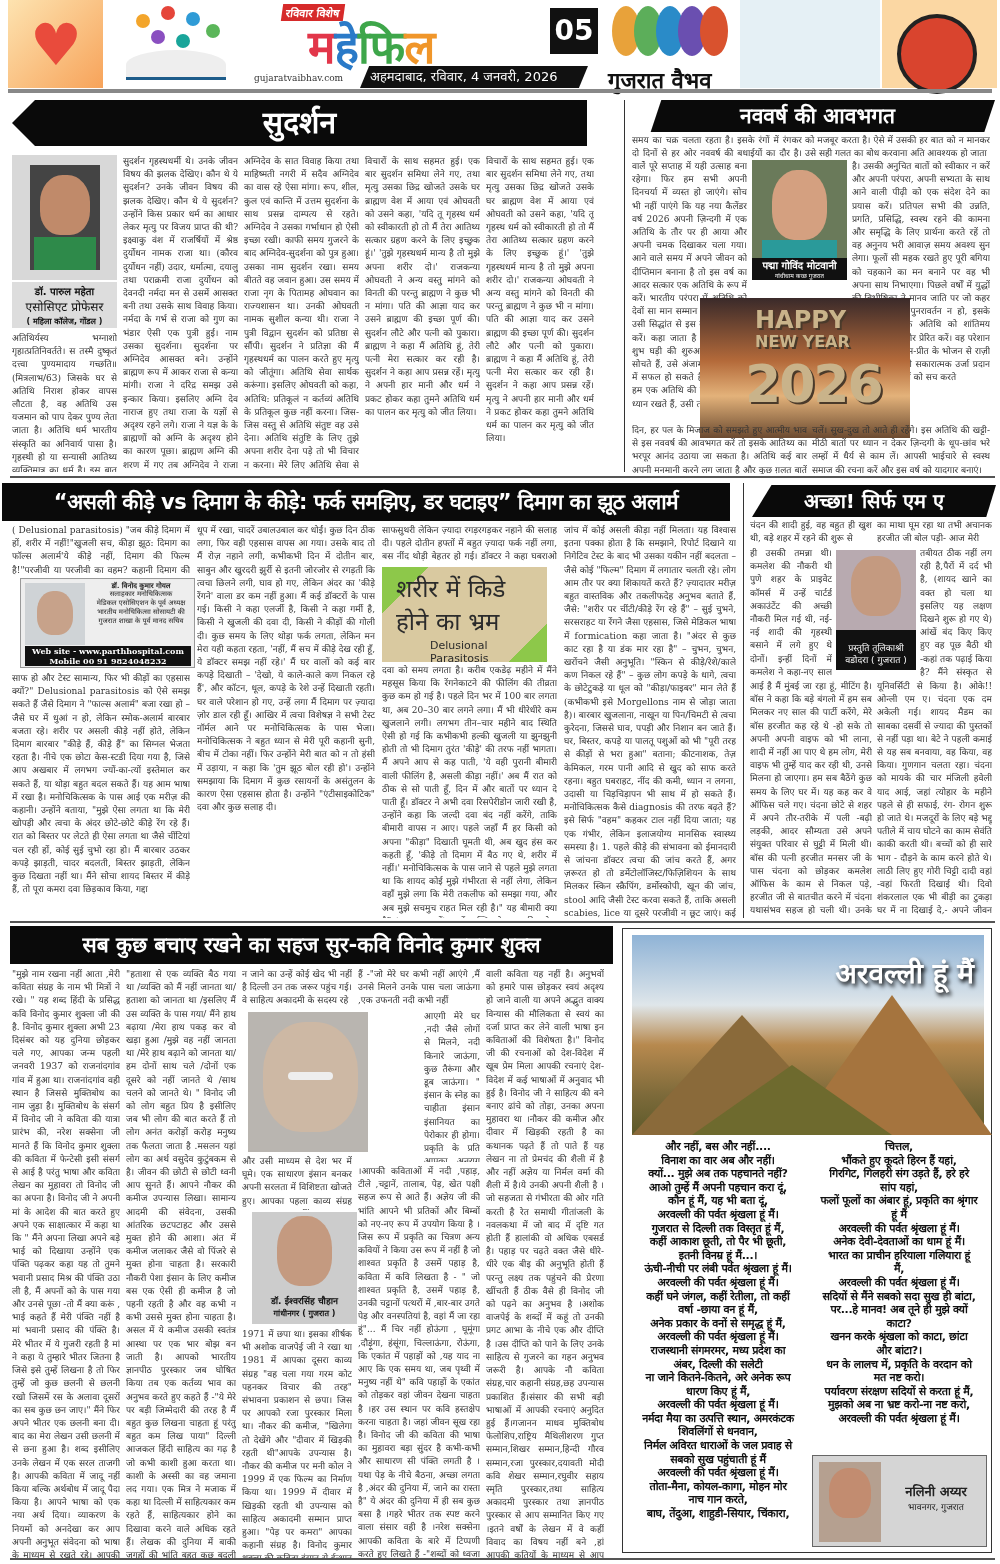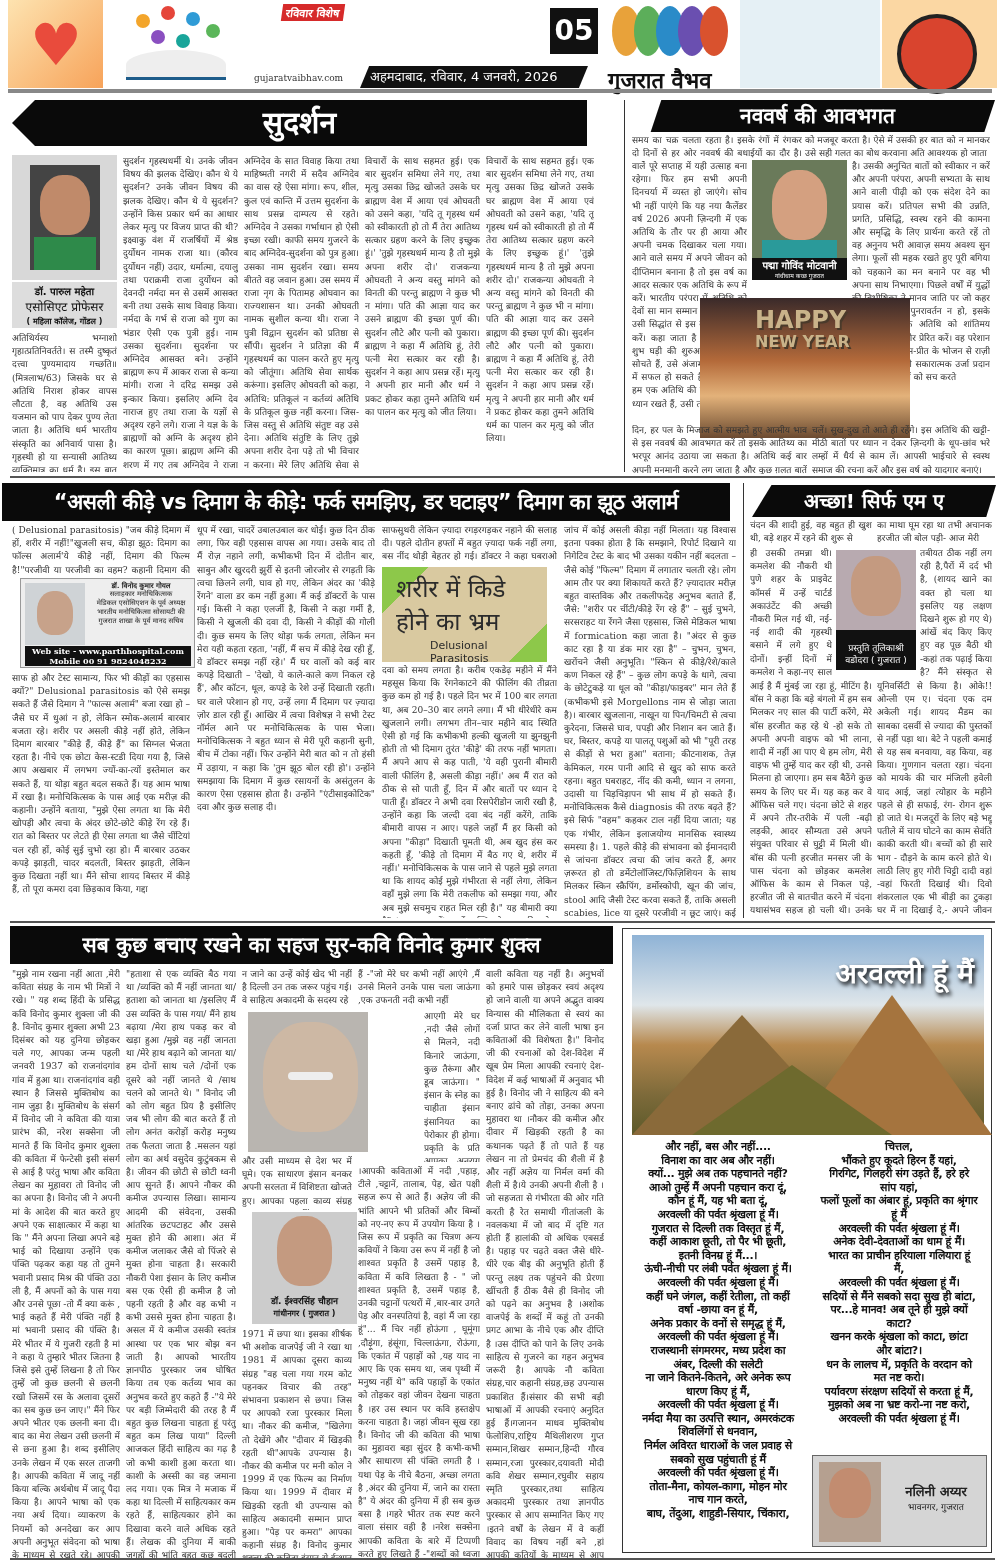--- a/index.html
+++ b/index.html
@@ -66,20 +66,21 @@
   <div class="abs mimg m2">
     <span class="dot" style="left:30px;top:14px;background:#f3a52b"></span>
     <span class="dot" style="left:55px;top:6px;background:#e5453a"></span>
     <span class="dot" style="left:80px;top:12px;background:#2f9bd6"></span>
     <span class="dot" style="left:100px;top:24px;background:#5bb65a"></span>
     <span class="dot" style="left:45px;top:30px;background:#8a4fc0"></span>
     <span class="dot" style="left:70px;top:34px;background:#19a59a"></span>
     <div class="book"></div>
   </div>
   <div class="abs logo-kicker">रविवार विशेष</div>
+  <div class="abs logo"><span class="c1">म</span><span class="c2">हे</span><span class="c3">फि</span><span class="c4">ल</span></div>
   <div class="abs pgno">05</div>
   <div class="abs site">gujaratvaibhav.com</div>
   <div class="abs dateline">अहमदाबाद, रविवार, 4 जनवरी, 2026</div>
   <div class="abs m5">
     <span style="background:#e8a23a"></span><span style="background:#5cae5a"></span><span style="background:#2a8bc8"></span><span style="background:#6a4fb0"></span><span style="background:#d9522e"></span>
   </div>
   <div class="abs brand">गुजरात वैभव</div>
   <div class="abs mimg m6"></div>
   <div class="abs mimg m7">
       <div class="chef"></div>
@@ -114,20 +115,21 @@
 </div>
 <div class="abs darkcap" style="left:752px;top:258px;width:95px;height:22px">
   <div style="font-size:10px;font-weight:bold">पद्मा गोविंद मोटवानी</div>
   <div style="font-size:6px">गांधीधाम कच्छ गुजरात</div>
 </div>
 <div class="abs col" style="left:805px;top:134px;width:185px;height:28px">को मजबूर करता है। ऐसे में उसकी हर बात को न मानकर उसे सही गलत का बोध करवाना अति आवश्यक हो जाता</div>
 <div class="abs col" style="left:852px;top:160px;width:138px;height:262px">है। उसकी अनुचित बातों को स्वीकार न करें और अपनी परंपरा, अपनी सभ्यता के साथ आने वाली पीढ़ी को एक संदेश देने का प्रयास करें। प्रतिपल सभी की उन्नति, प्रगति, प्रसिद्धि, स्वस्थ रहने की कामना और समृद्धि के लिए प्रार्थना करते रहें तो वह अनुनय भरी आवाज़ समय अवश्य सुन लेगा। फूलों सी महक रखते हुए पूरी बगिया को चहकाने का मन बनाने पर वह भी अपना साथ निभाएगा। पिछले वर्षों में युद्धों की विभीषिका ने मानव जाति पर जो कहर ढाया है, उसका पुनरावर्तन न हो, इसके लिए इस वर्ष के अतिथि को शांतिमय जीवन जीने की ओर प्रेरित करें। वह परेशान भी करे तो उसे प्रेम-प्रीत के भोजन से राज़ी कर दें। उसे अपनी सकारात्मक उर्जा प्रदान करके अपने सपनों को सच करते</div>
 <div class="abs ny" style="left:700px;top:298px;width:210px;height:140px">
   <div class="t" style="left:55px;top:8px;font-size:24px">HAPPY</div>
   <div class="t" style="left:55px;top:34px;font-size:16px">NEW YEAR</div>
+  <div class="t" style="left:45px;top:56px;font-size:52px;letter-spacing:-2px">2026</div>
 </div>
 <div class="abs col" style="left:632px;top:424px;width:175px;height:50px">दिन, हर पल के मिजाज को समझते हुए आत्मीय भाव से इस नववर्ष की आवभगत करें तो इसके आतिथ्य का भरपूर आनंद उठाया जा सकता है। अतिथि कई बार अपनी मनमानी करने लग जाता है और कुछ ग़लत बातें करवाने</div>
 <div class="abs col" style="left:812px;top:424px;width:178px;height:50px">चलें। सुख-दुख तो आते ही रहेंगे। इस अतिथि की खट्टी-मीठी बातों पर ध्यान न देकर ज़िन्दगी के धूप-छांव भरे लम्हों में धैर्य से काम लें। आपसी भाईचारे से स्वस्थ समाज की रचना करें और इस वर्ष को यादगार बनाएं।</div>
 <div class="abs hr" style="left:10px;top:476px;width:985px"></div>
 
 <div class="abs banner b-kide">“असली कीड़े vs दिमाग के कीड़े: फर्क समझिए, डर घटाइए” दिमाग का झूठ अलार्म</div>
 <div class="abs col" style="left:12px;top:524px;width:178px;height:54px">( Delusional parasitosis) "जब कीड़े दिमाग में हों, शरीर में नहीं!"खुजली सच, कीड़ा झूठ: दिमाग का फॉल्स अलार्म'ये कीड़े नहीं, दिमाग की फिल्म है!"परजीवी या परजीवी का वहम? कहानी दिमाग की है" "जब शरीर</div>
 <div class="abs" style="left:20px;top:578px;width:175px;height:90px;border:1px solid #999;background:#eee">
   <div class="abs" style="left:4px;top:4px;width:60px;height:62px;background:#cfd3d6">
       <div class="face" style="left:12px;top:8px;width:36px;height:44px;background:#c7a28a"></div>

